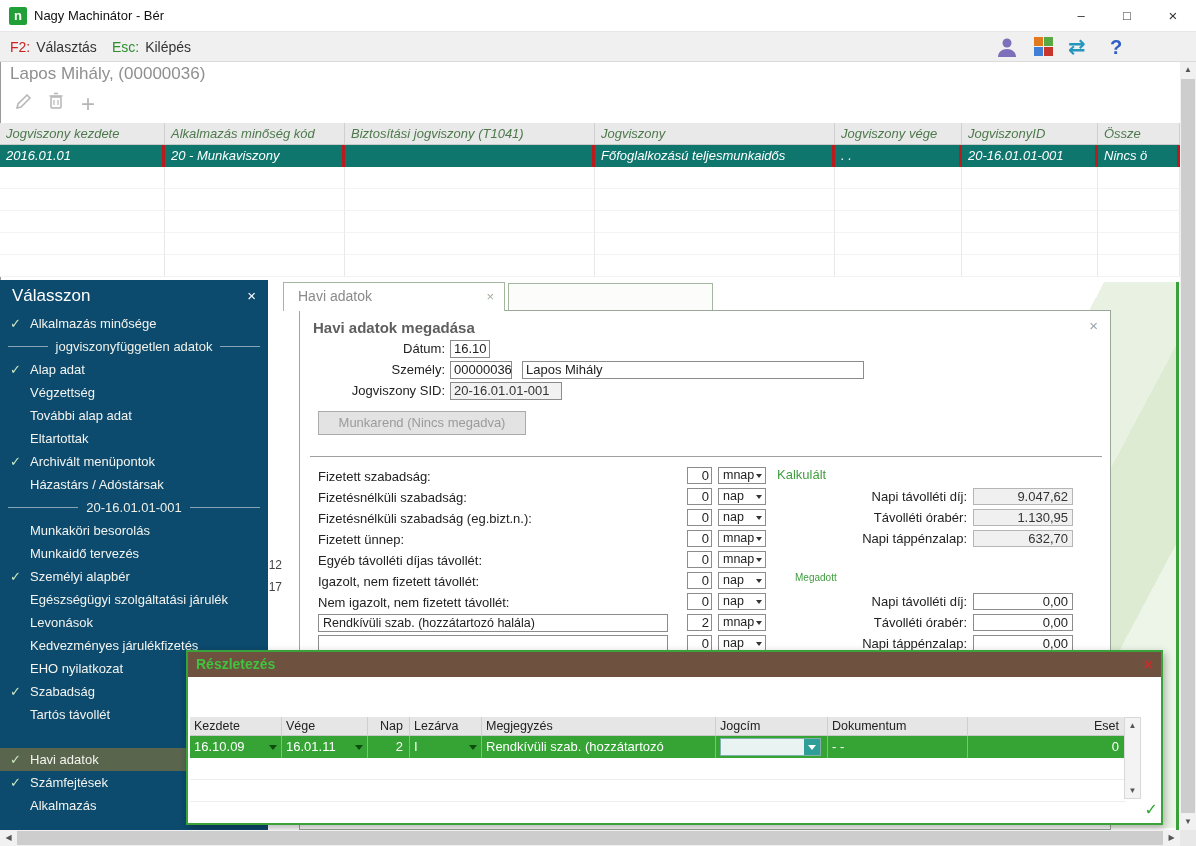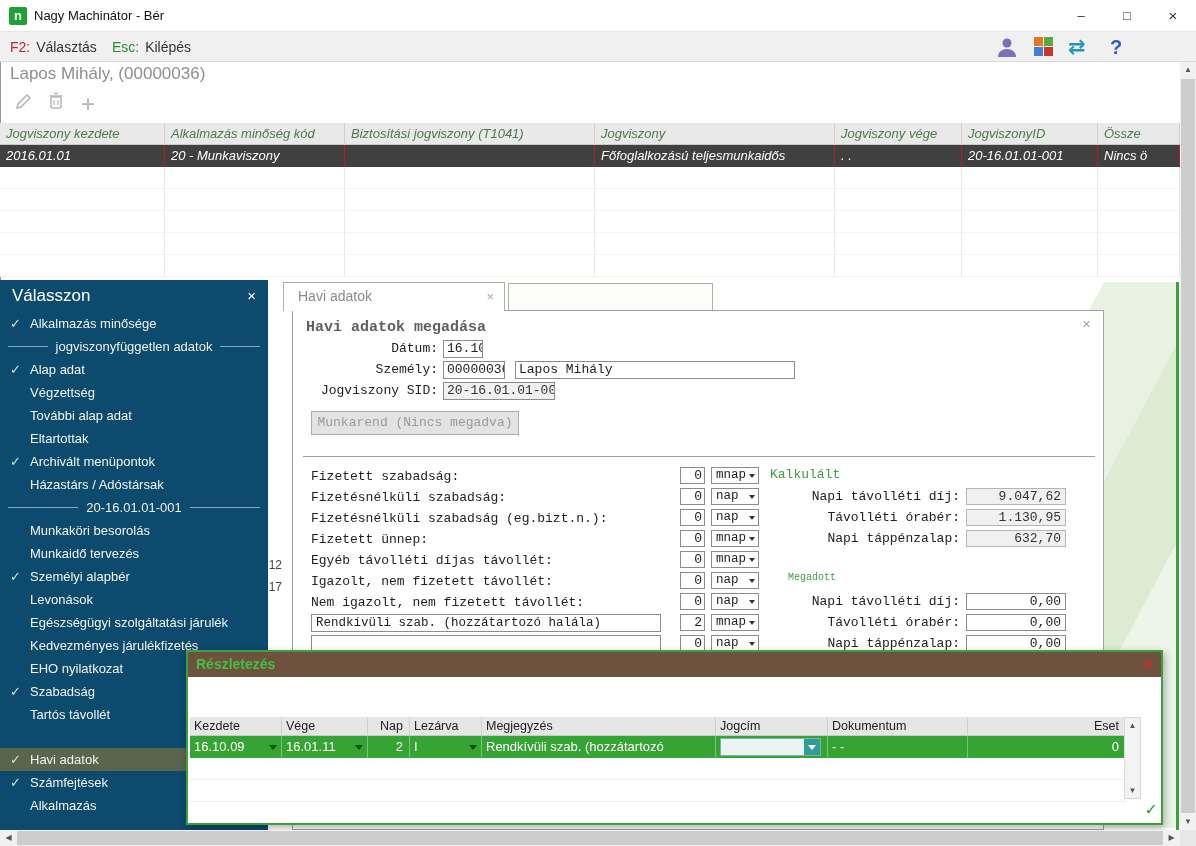--- a/index.html
+++ b/index.html
@@ -33,21 +33,21 @@
   .person-title { position:absolute; left:10px; top:64px; font-size:17px; color:#8f8f8f; }
   .toolbar { position:absolute; left:12px; top:92px; height:26px; }
   .tbtn { position:absolute; top:0; width:24px; height:26px; text-align:center; }
   .tb-edit { left:0; } .tb-del { left:32px; } .tb-add { left:64px; font-size:24px; line-height:24px; color:#b5b5b5; }
 
   
   .rel-table { position:absolute; left:0; top:123px; width:1180px; }
   .rel-row { display:grid; grid-template-columns:165px 180px 250px 240px 127px 136px 82px; height:22px; }
   .rel-row .cell { overflow:hidden; white-space:nowrap; padding-left:6px; line-height:21px; font-size:13px;font-style:italic; }
   .rel-header .cell { background:#e9e9e9; color:#4d7a4d; border-right:1px solid #cfcfcf; border-bottom:1px solid #c9c9c9; }
-  .rel-data .cell { background:#404040; color:#fff; border-right:1px solid #b91c1c; }
+  .rel-data .cell { background:#0f766e; color:#fff; border-right:3px solid #b91c1c; }
   .rel-empty .cell { background:#fff; border-right:1px solid #e8e8e8; border-bottom:1px solid #f3f3f3; }
 
   
   .sidebar { position:absolute; left:0; top:280px; width:268px; height:550px; background:#0c4a6e; color:#f3f4ef; z-index:2; }
   .sb-title { height:32px; line-height:32px; padding-left:12px; font-size:17px; color:#fff; position:relative; }
   .sb-close { position:absolute; right:12px; top:0; line-height:32px; font-size:15px; color:#fff; }
   .sb-item { height:23px; line-height:23px; padding-left:30px; font-size:13px; position:relative; white-space:nowrap; overflow:hidden; }
   .sb-item .check { position:absolute; left:10px; top:0; color:#cdeac2; }
   .sb-item.selected { background:#59654d; }
   .sb-sep { display:flex; align-items:center; height:23px; font-size:13px; color:#eef0e8; white-space:nowrap; }
@@ -59,29 +59,29 @@
   .pattern { position:absolute; left:712px; top:282px; width:464px; height:546px; z-index:1;
              background:linear-gradient(118deg, rgba(0,0,0,0) 52%, #e9f2e2 52% 66%, #dcebd2 66% 80%, #edf5e8 80%); }
   .fragment { position:absolute; width:16px; text-align:right; font-size:12px; color:#444; z-index:1; overflow:hidden; }
   .frag-1 { left:266px; top:558px; } .frag-2 { left:266px; top:580px; }
 
   .tab1 { position:absolute; left:283px; top:282px; width:222px; height:29px; background:#fff; border:1px solid #a4b8a0; border-bottom:none; z-index:3; }
   .tab1-label { margin-left:14px; line-height:27px; color:#8a8a8a; font-size:14px; display:inline-block; }
   .tab1-close { position:absolute; right:10px; top:0; line-height:27px; color:#a0ae9c; font-size:13px; }
   .tab2 { position:absolute; left:508px; top:283px; width:205px; height:28px; background:#fcfdfb; border:1px solid #a4b8a0; border-bottom:none; z-index:2; }
 
-  .panel { position:absolute; left:292px; top:310px; width:812px; height:520px; background:#fff; border:1px solid #9aa89a; z-index:2;font-family:Liberation Mono, monospace; }
+  .panel { position:absolute; left:299px; top:310px; width:812px; height:520px; background:#fff; border:1px solid #9aa89a; z-index:2; }
   .p-title { position:absolute; left:13px; top:8px; font-size:15px; font-weight:bold; color:#5f5f5f; }
   .p-close { position:absolute; right:12px; top:6px; color:#98a5ae; font-size:15px; }
   .flabel { position:absolute; left:0; width:145px; text-align:right; line-height:18px; font-size:13px; color:#222; }
   .fl-datum { top:29px; } .fl-szemely { top:50px; } .fl-sid { top:71px; }
   .inp { position:absolute; height:18px; border:1px solid #8c8c8c; background:#fff; font-size:13px; line-height:16px; padding:0 3px; white-space:nowrap; overflow:hidden; }
   .inp-datum { left:150px; top:29px; width:40px; }
   .inp-szcode { left:150px; top:50px; width:62px; }
-  .inp-szname { left:222px; top:50px; width:280px; }
+  .inp-szname { left:222px; top:50px; width:342px; }
   .inp-sid { left:150px; top:71px; width:112px; background:#f1f1f1; color:#333; }
   .munkarend { position:absolute; left:18px; top:100px; width:208px; height:24px; background:#e3e3e3; border:1px solid #ababab; color:#9b9b9b; text-align:center; line-height:22px; font-size:13px; }
   .fsep { position:absolute; left:10px; top:145px; width:792px; height:1px; background:#9f9f9f; }
 
   .alab { position:absolute; left:18px; line-height:18px; font-size:13px; white-space:nowrap; }
   .aval { position:absolute; left:387px; width:25px; height:17px; border:1px solid #8c8c8c; text-align:right; padding-right:2px; line-height:15px; font-size:13px; background:#fff; }
   .aunit { position:absolute; left:418px; width:48px; height:17px; border:1px solid #8c8c8c; padding-left:4px; line-height:15px; font-size:12.5px; background:#fff; }
   .dd { position:absolute; right:3px; top:6px; width:0; height:0; border-left:3.5px solid transparent; border-right:3.5px solid transparent; border-top:4px solid #333; }
   .combo { position:absolute; left:18px; width:350px; height:18px; border:1px solid #8c8c8c; font-size:12.5px; line-height:16px; padding-left:4px; white-space:nowrap; overflow:hidden; background:#fff; }
 
@@ -270,22 +270,22 @@
     <div class="sb-item"><span>További alap adat</span></div>
     <div class="sb-item"><span>Eltartottak</span></div>
     <div class="sb-item"><span class="check">✓</span><span>Archivált menüpontok</span></div>
     <div class="sb-item"><span>Házastárs / Adóstársak</span></div>
     <div class="sb-sep">
         <span>20-16.01.01-001</span>
       </div>
     <div class="sb-item"><span>Munkaköri besorolás</span></div>
     <div class="sb-item"><span>Munkaidő tervezés</span></div>
     <div class="sb-item"><span class="check">✓</span><span>Személyi alapbér</span></div>
+    <div class="sb-item"><span>Egészségügyi szolgáltatási járulék</span></div>
     <div class="sb-item"><span>Levonások</span></div>
-    <div class="sb-item"><span>Egészségügyi szolgáltatási járulék</span></div>
     <div class="sb-item"><span>Kedvezményes járulékfizetés</span></div>
     <div class="sb-item"><span>EHO nyilatkozat</span></div>
     <div class="sb-item"><span class="check">✓</span><span>Szabadság</span></div>
     <div class="sb-item"><span>Tartós távollét</span></div>
     <div class="sb-gap"></div>
     <div class="sb-item selected"><span class="check">✓</span><span>Havi adatok</span></div>
     <div class="sb-item"><span class="check">✓</span><span>Számfejtések</span></div>
     <div class="sb-item"><span>Alkalmazás</span></div>
   </div>
 

